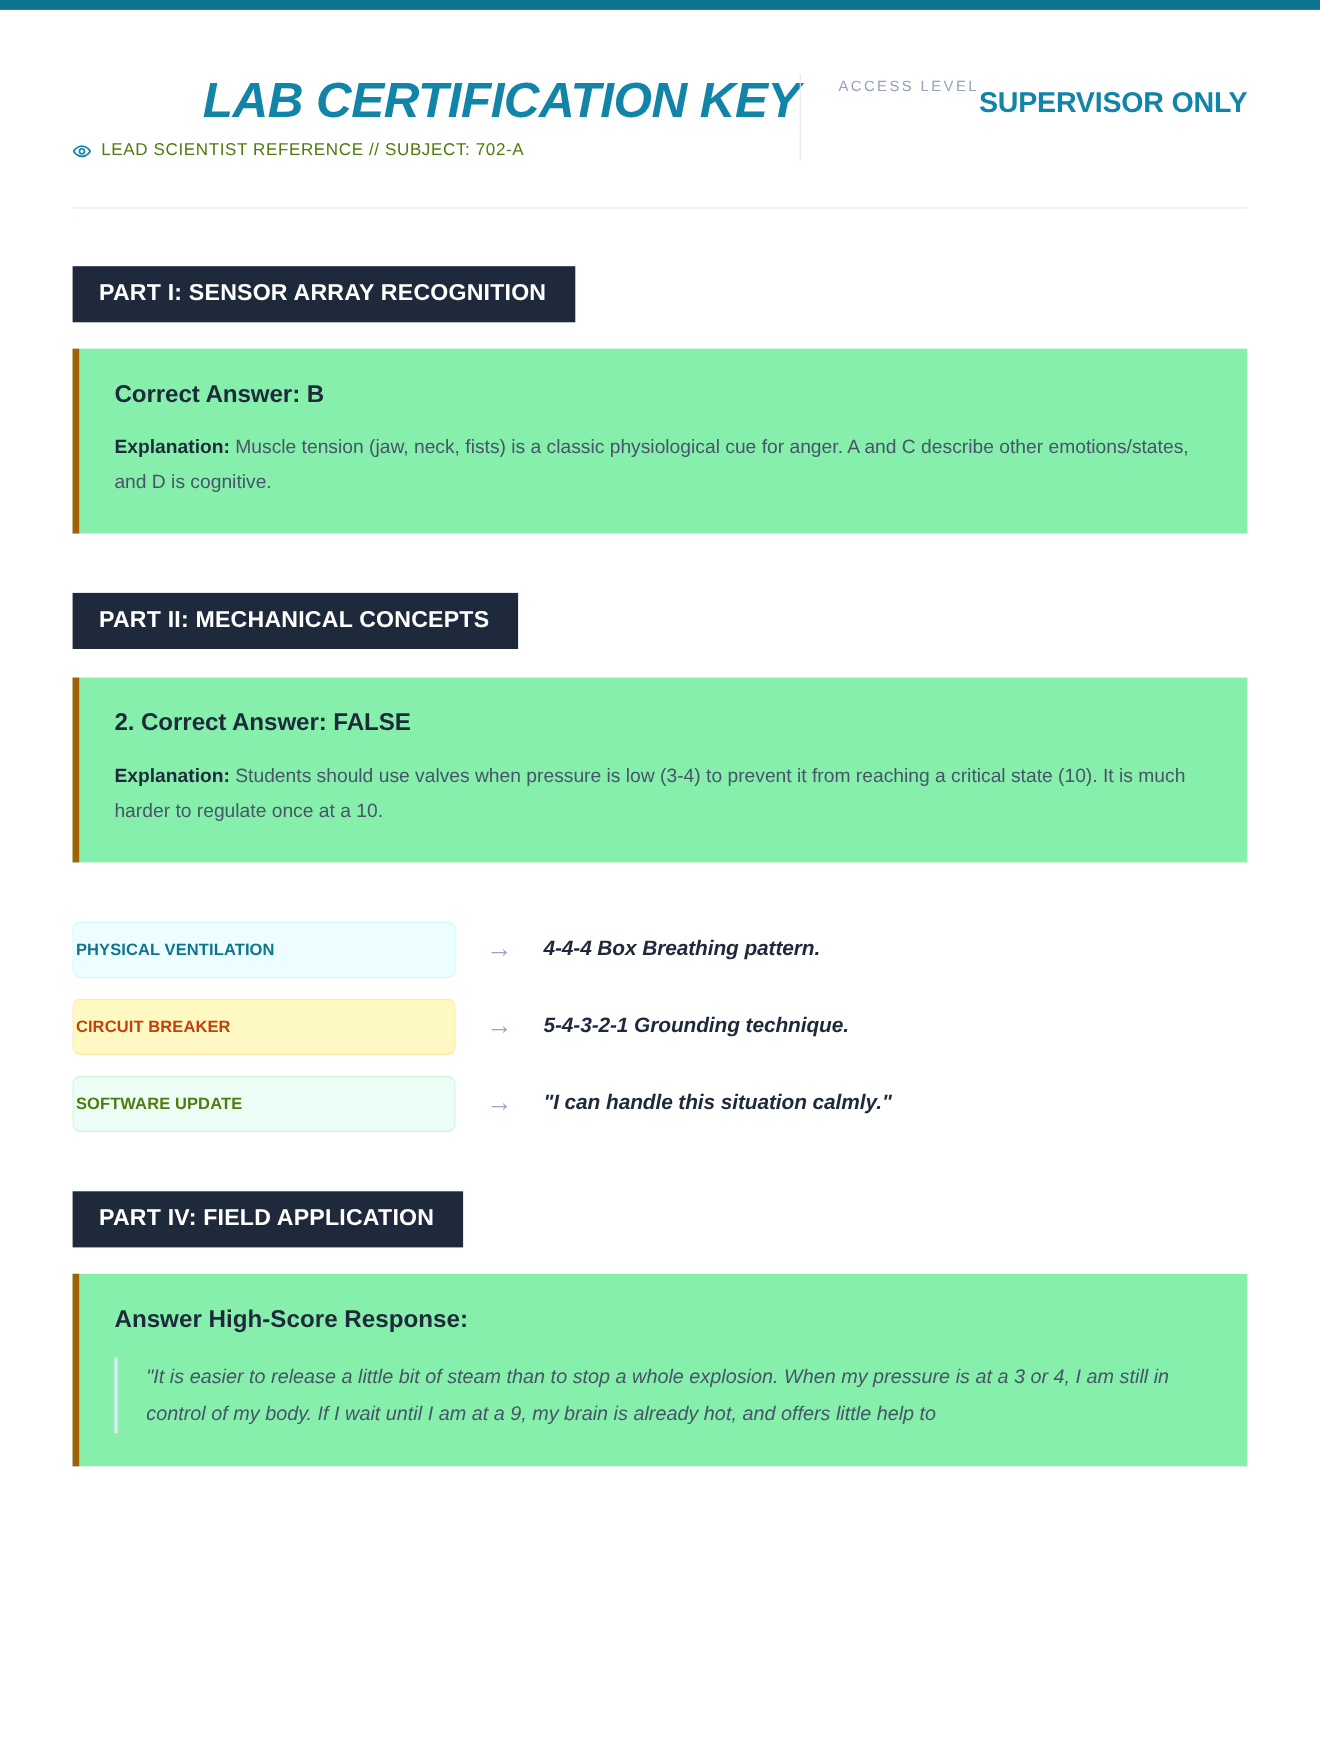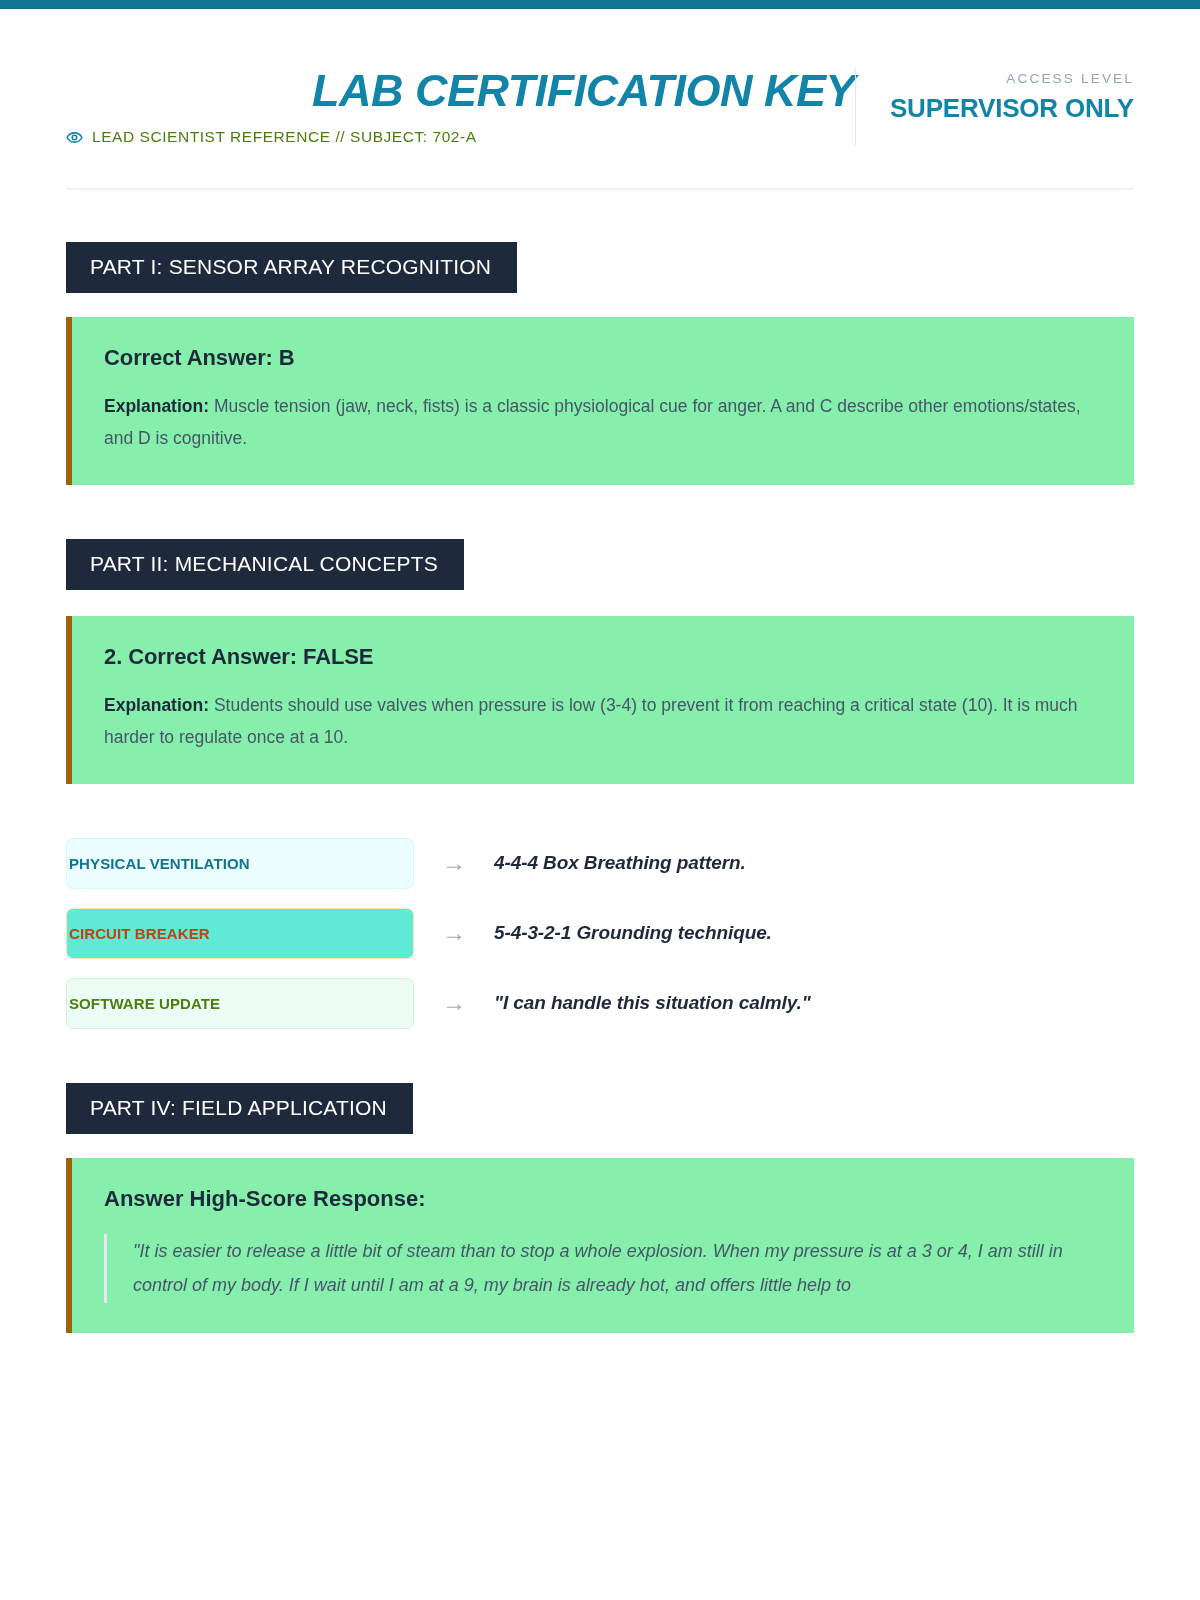--- a/index.html
+++ b/index.html
@@ -75,21 +75,21 @@
     color: #1184a8;
   }
 
   .masthead-right {
     flex: 0 0 auto;
     text-align: right;
     padding-left: 34px;
     border-left: 1px solid #e2e8f0;
     align-self: stretch;
     display: flex;
-    flex-direction: column;
+    flex-direction: row;
     justify-content: flex-start;
     padding-top: 4px;
     min-height: 74px;
   }
 
   .access-label {
     font-size: 13.5px;
     letter-spacing: 2.2px;
     color: #94a3b8;
     text-transform: uppercase;
@@ -112,21 +112,21 @@
     background: #eef2f6;
     width: 100%;
   }
 
   
   .section-banner {
     display: inline-block;
     background: #1e293b;
     color: #ffffff;
     font-size: 21px;
-    font-weight: 400;
+    font-weight: 700;
     letter-spacing: 0.2px;
     text-transform: uppercase;
     padding: 13px 26px 14px 24px;
   }
 
   .section {
     margin-top: 54px;
   }
   .section.first { margin-top: 52px; }
 
@@ -175,21 +175,21 @@
     padding: 16px 2px;
     border-radius: 7px;
     font-size: 15px;
     font-weight: 700;
     letter-spacing: 0.1px;
     text-transform: uppercase;
     border: 1px solid transparent;
   }
 
   .chip.cyan  { background: #ecfeff; border-color: #cffafe; color: #0e7490; }
-  .chip.amber { background: #5eead4; border-color: #fde9a8; color: #c2410c; }
+  .chip.amber { background: #fef9c3; border-color: #fde9a8; color: #c2410c; }
   .chip.green { background: #ecfdf5; border-color: #cdf3e1; color: #4d7c0f; }
 
   .row-arrow {
     flex: 0 0 auto;
     width: 80px;
     text-align: center;
     font-size: 24px;
     line-height: 1;
     color: #9aa8bd;
   }

